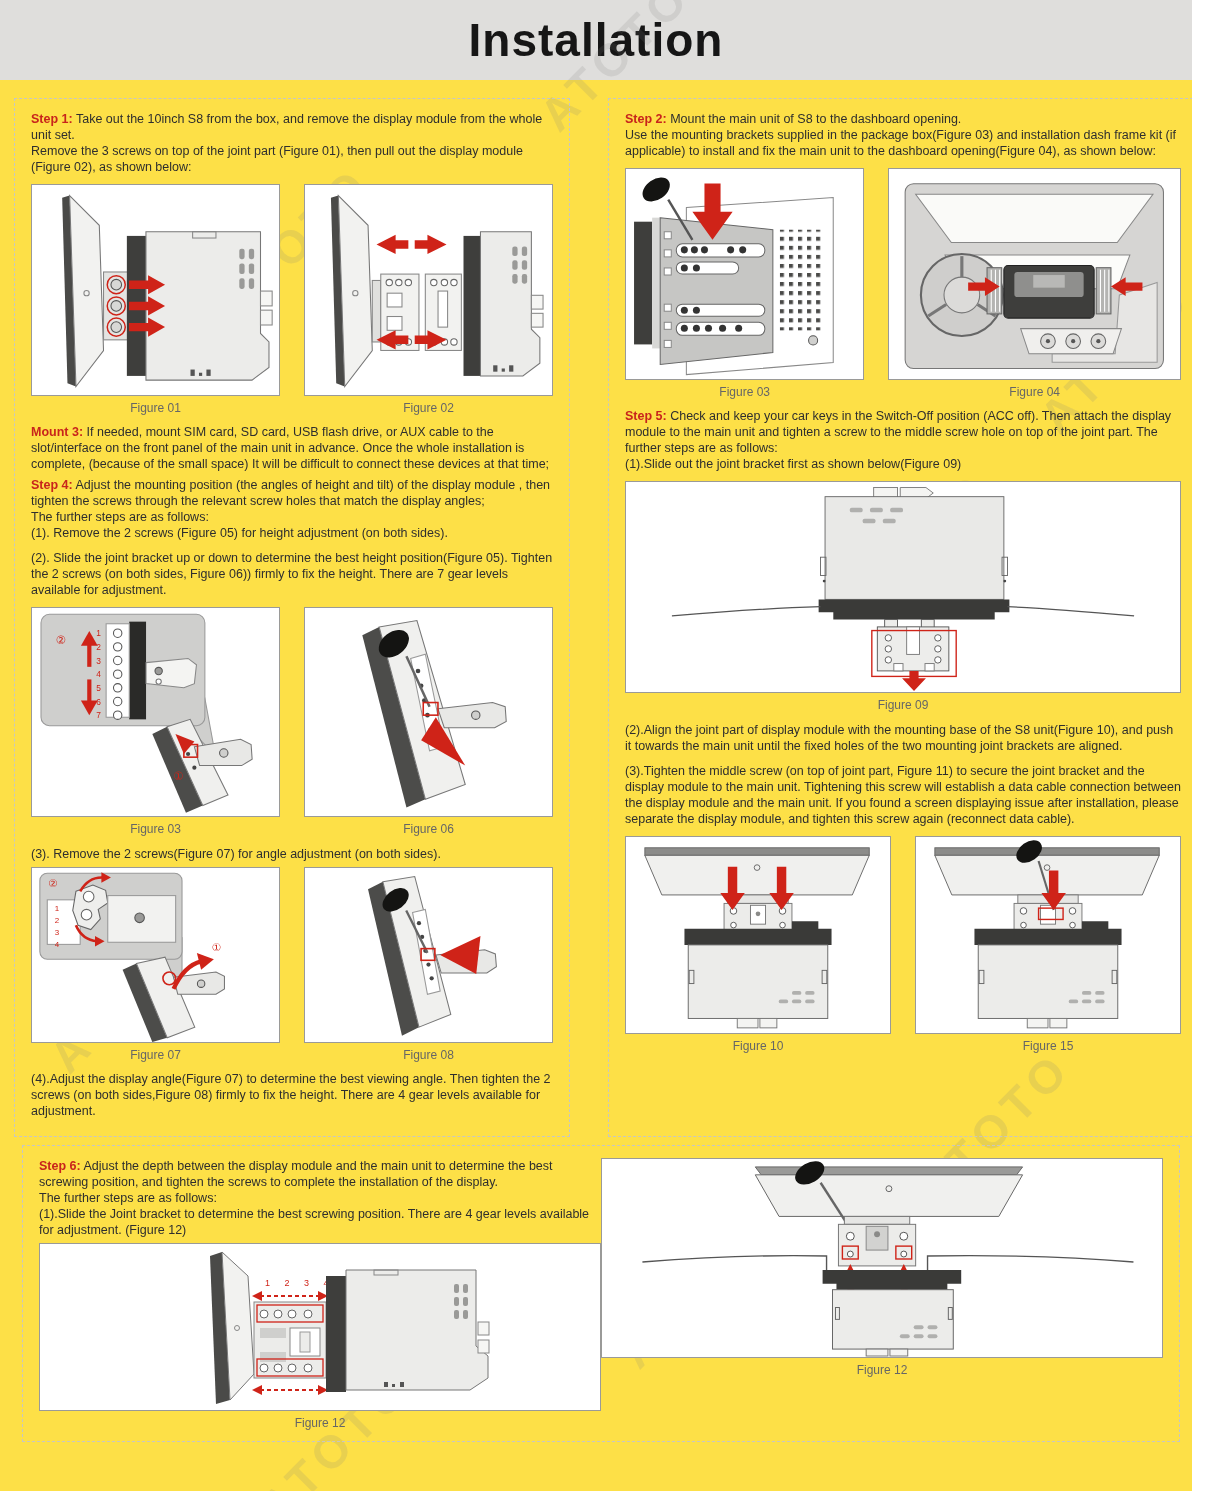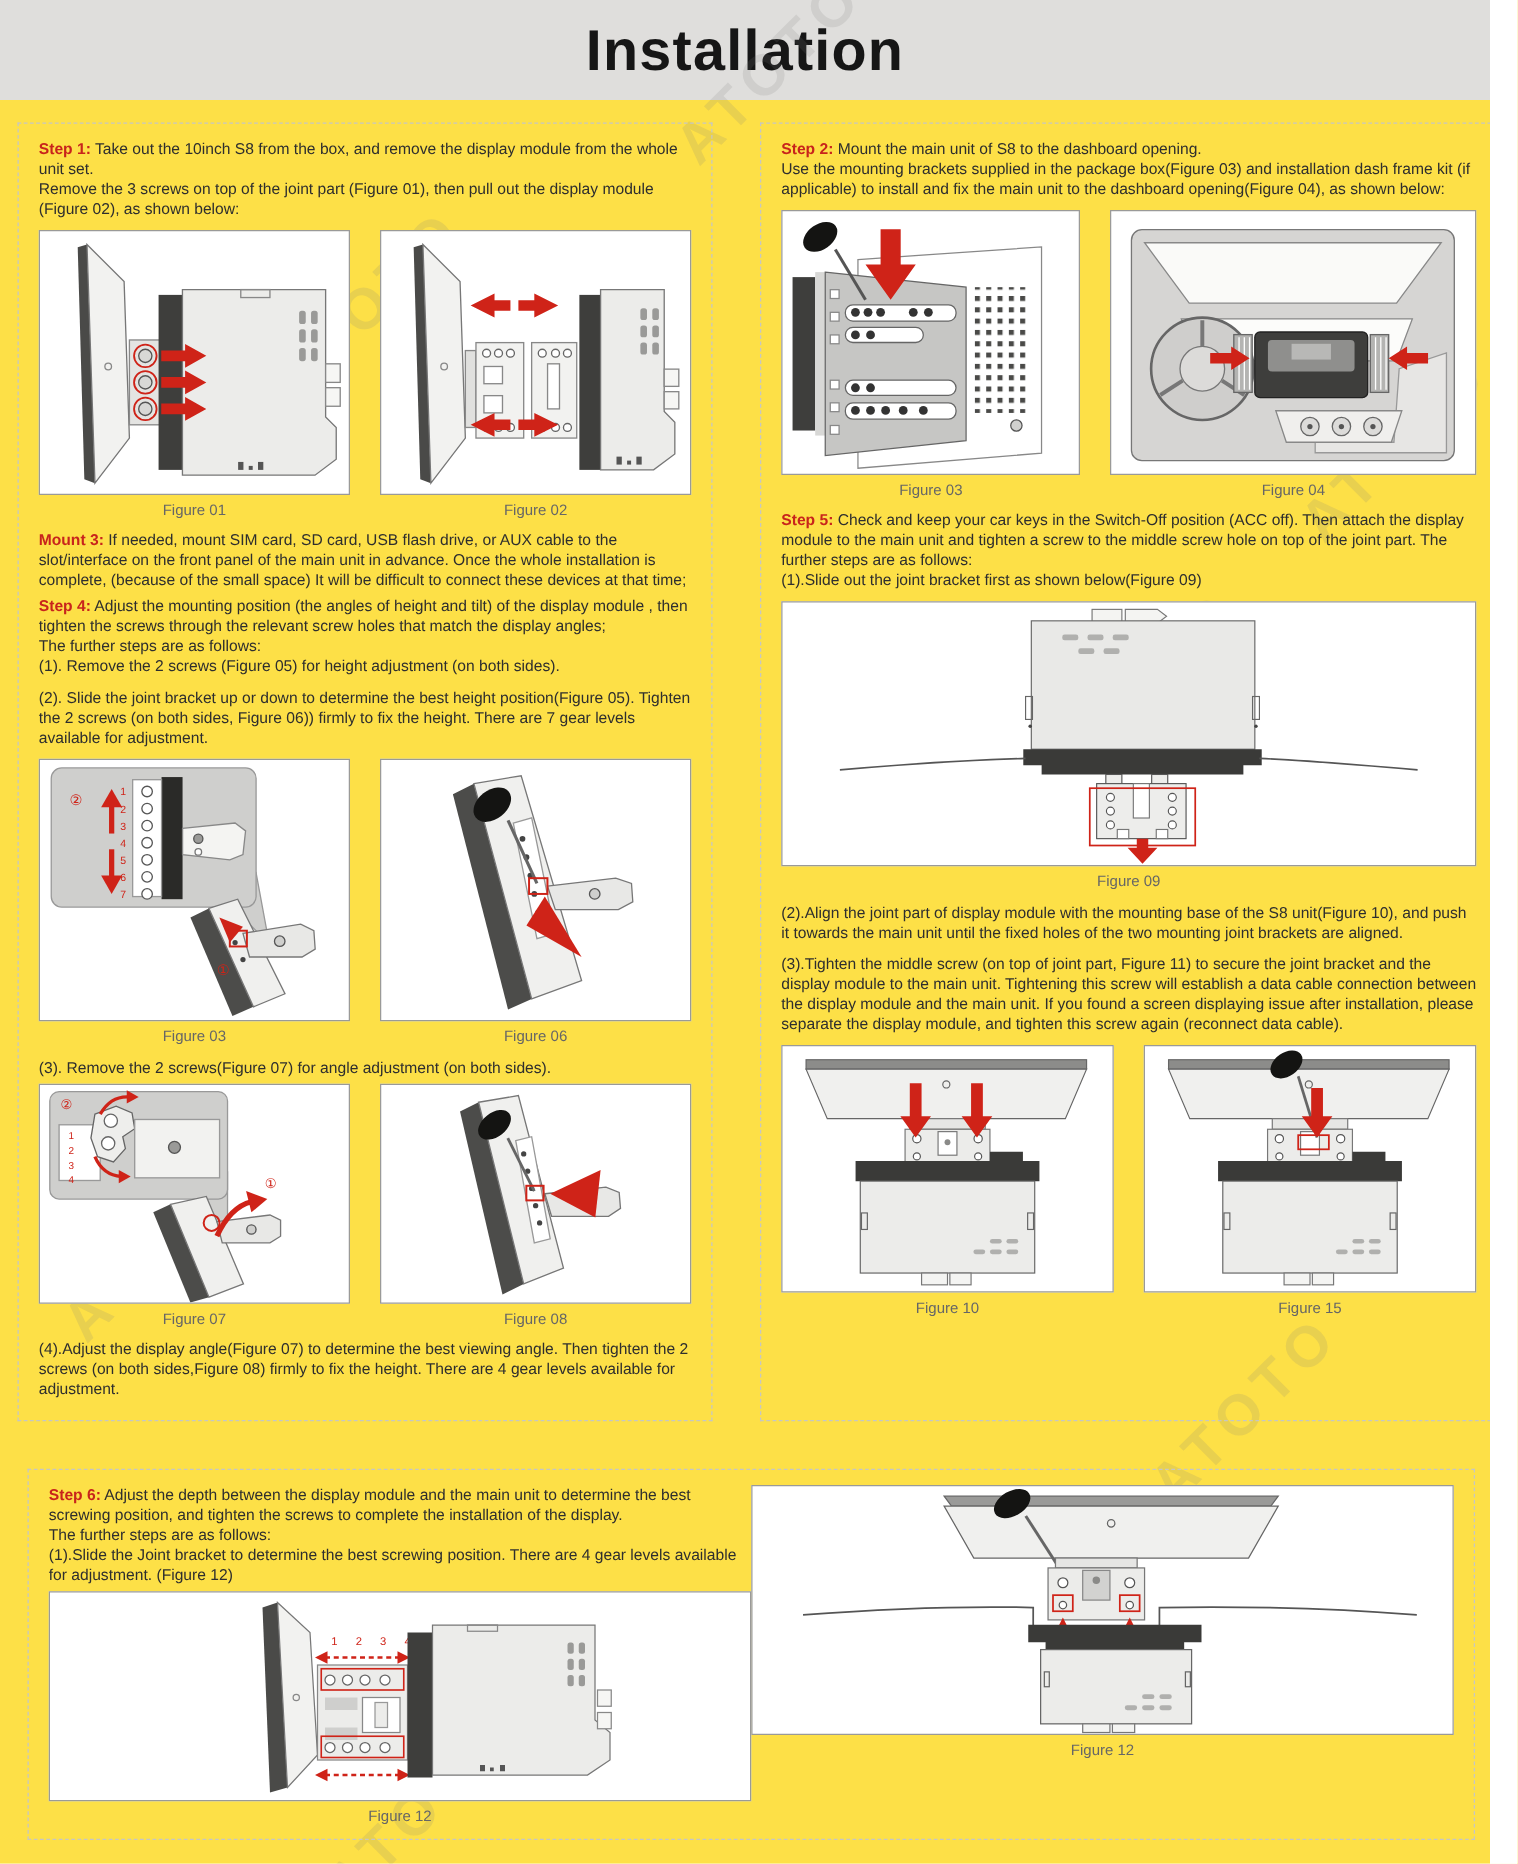--- a/index.html
+++ b/index.html
@@ -5,21 +5,21 @@
   html,body{margin:0;padding:0;background:#fff;}
   .page{position:relative;width:1192px;height:1491px;background:#fde047;overflow:hidden;
         font-family:"Liberation Sans",sans-serif;color:#2e2e2e;}
   .titlebar{position:absolute;left:0;top:0;width:100%;height:80px;background:#dfdedc;
             display:flex;align-items:center;justify-content:center;}
   .titlebar .ttl{font-size:46px;font-weight:bold;color:#161616;letter-spacing:1px;}
   .sect{position:absolute;border:1px dashed #c6c6c4;box-sizing:border-box;
         padding:12px 16px 0;font-size:12.5px;line-height:1.28;overflow:hidden;background:transparent;}
   #sect-left{left:14px;top:98px;width:556px;height:1039px;}
   #sect-right{left:608px;top:98px;width:590px;height:1039px;}
-  #sect-bottom{left:22px;top:1175px;width:1158px;height:297px;display:flex;}
+  #sect-bottom{left:22px;top:1145px;width:1158px;height:297px;display:flex;}
   .bcol{flex:1;min-width:0;}
   .step-label{color:#c8241c;font-weight:bold;}
   .para{margin:0 0 9px 0;white-space:pre-line;}
   .para.tight{margin-bottom:5px;}
   .figrow{display:flex;gap:24px;margin:3px 0 0;}
   .figcol{flex:1;display:flex;flex-direction:column;align-items:center;min-width:0;}
   .figbox{border:1px solid #9a9a98;background:#fff;width:100%;box-sizing:border-box;}
   .figbox svg{display:block;width:100%;height:100%;}
   .figlabel{font-size:12px;color:#666;margin:5px 0 8px;text-align:center;}
   .watermark{position:absolute;color:rgba(125,125,122,.16);font-size:46px;font-weight:bold;

